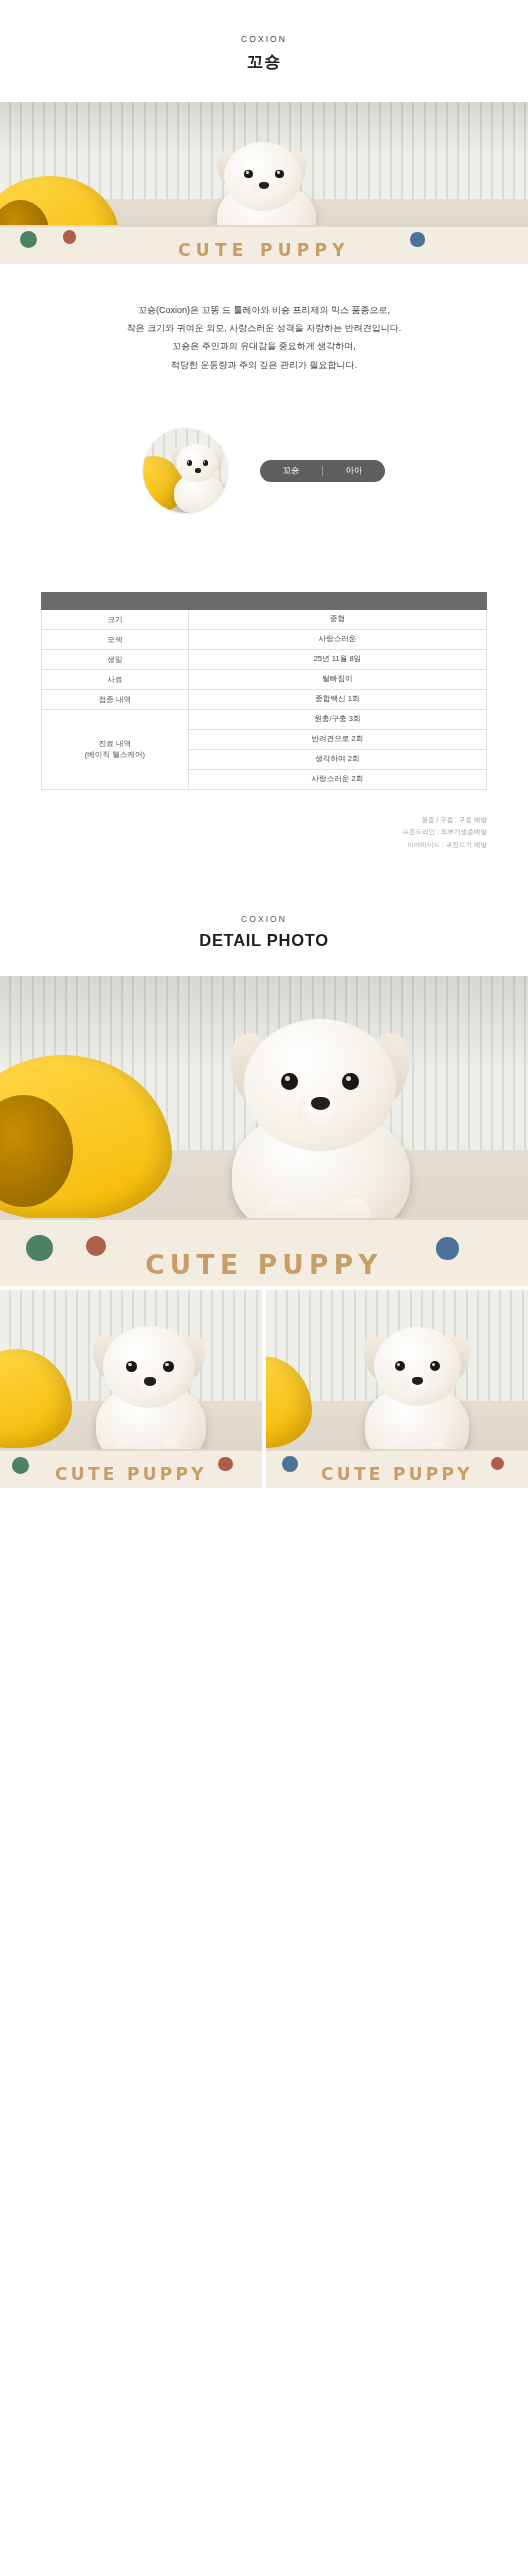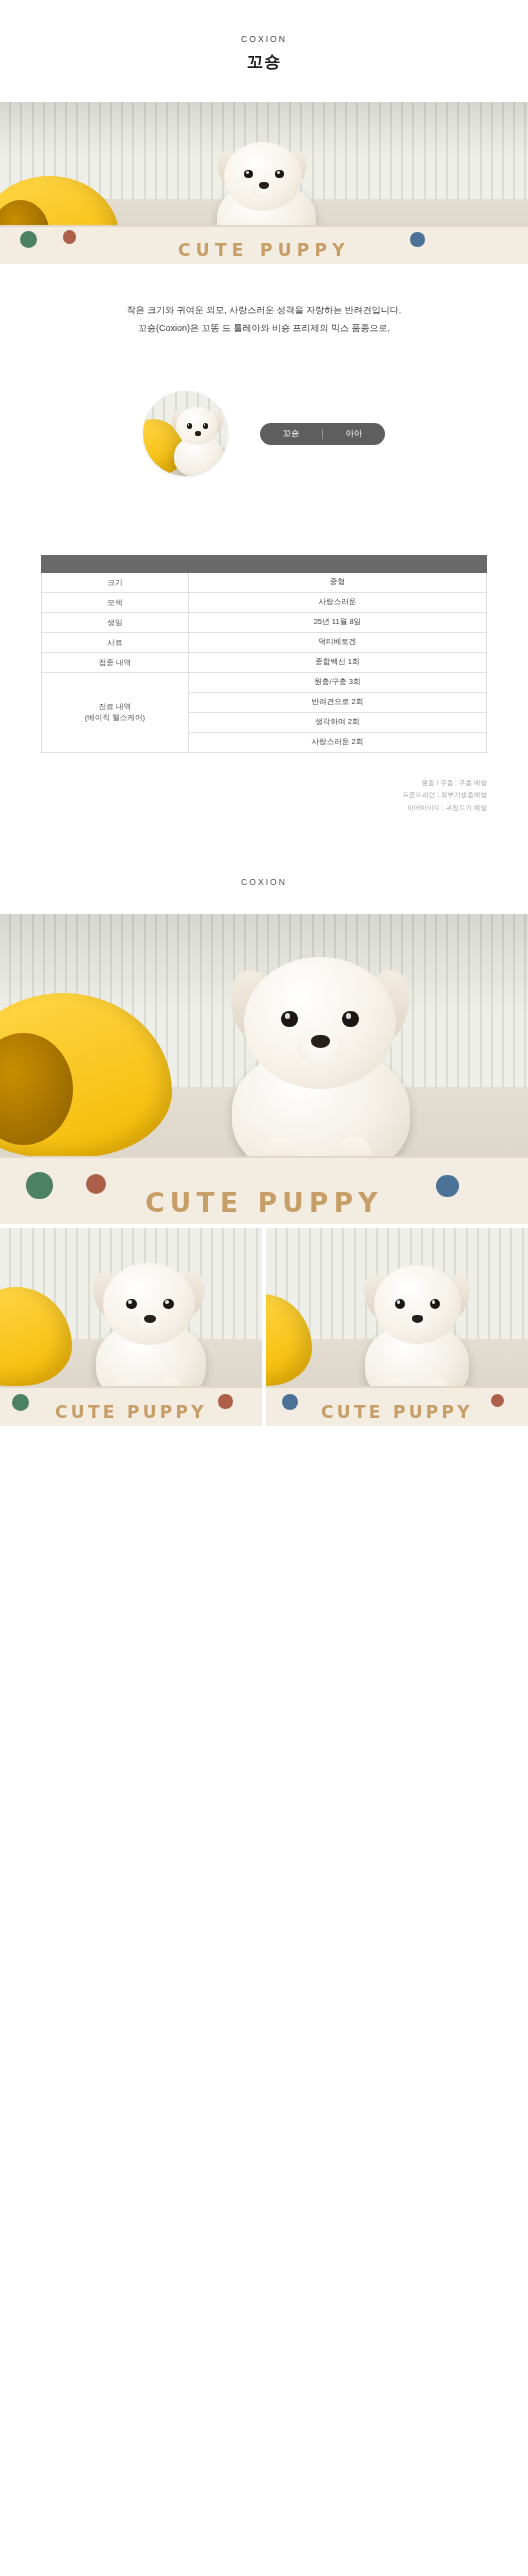--- a/index.html
+++ b/index.html
@@ -262,22 +262,24 @@
 
     <div class="rug"></div>
     <div class="rug-dot" style="left:20px; bottom:16px; width:17px; height:17px; background:#2f6f4f;"></div>
     <div class="rug-dot" style="left:63px; bottom:20px; width:13.2px; height:13.2px; background:#a0462f;"></div>
     <div class="rug-dot" style="left:410px; bottom:17px; width:14.5px; height:14.5px; background:#2e5d8a;"></div>
     <div class="rug-letters">CUTE PUPPY</div>
   </div>
 </div>
 
 <div class="desc">
+  <div>꼬숑(Coxion)은 꼬똥 드 툴레아와 비숑 프리제의 믹스 품종으로,</div>
   <div>작은 크기와 귀여운 외모, 사랑스러운 성격을 자랑하는 반려견입니다.</div>
-  <div>꼬숑(Coxion)은 꼬똥 드 툴레아와 비숑 프리제의 믹스 품종으로,</div>
+  <div>꼬숑은 주인과의 유대감을 중요하게 생각하며,</div>
+  <div>적당한 운동량과 주의 깊은 관리가 필요합니다.</div>
 </div>
 
 <div class="profile">
   <div class="avatar">
     <div class="scene">
       <div class="wall" style="height:70%;"></div>
       <div class="floor" style="height:34%;"></div>
       <div class="yellow-tunnel" style="left:-20px; top:28px; width:61px; height:57px;"></div>
       <div class="puppy" style="left:22.5px; top:12px; width:66px; height:73px;">
         <div class="body" style="left:8px; top:33px; width:50px; height:41px;"></div>
@@ -314,21 +316,21 @@
       <tr>
         <td class="label">모색</td>
         <td>사랑스러운</td>
       </tr>
       <tr>
         <td class="label">생일</td>
         <td>25년 11월 8일</td>
       </tr>
       <tr>
         <td class="label">사료</td>
-        <td>덕티베토겐</td>
+        <td>털빠짐이</td>
       </tr>
       <tr>
         <td class="label">접종 내역</td>
         <td>종합백신 1회</td>
       </tr>
       <tr>
         <td class="label" rowspan="4">
           <div>진료 내역</div>
           <div>(베이직 헬스케어)</div>
         </td>
@@ -348,20 +350,21 @@
 </div>
 
 <div class="table-notes">
   <div>원충 / 구충 : 구충 예방</div>
   <div>프론트라인 : 외부기생충예방</div>
   <div>이어마이트 : 귀진드기 예방</div>
 </div>
 
 <div class="detail-head">
   <div class="detail-eyebrow">COXION</div>
+  <div class="detail-title">DETAIL PHOTO</div>
 </div>
 
 <div class="big-photo">
   <div class="scene">
     <div class="wall" style="height:58%;"></div>
     <div class="wall-shadow" style="height:58%;"></div>
     <div class="floor" style="height:44%;"></div>
 
     <div class="yellow-tunnel" style="left:-46px; top:79px; width:218px; height:165px;"></div>
     <div class="yellow-hole" style="left:-26.4px; top:119px; width:99px; height:112px;"></div>

